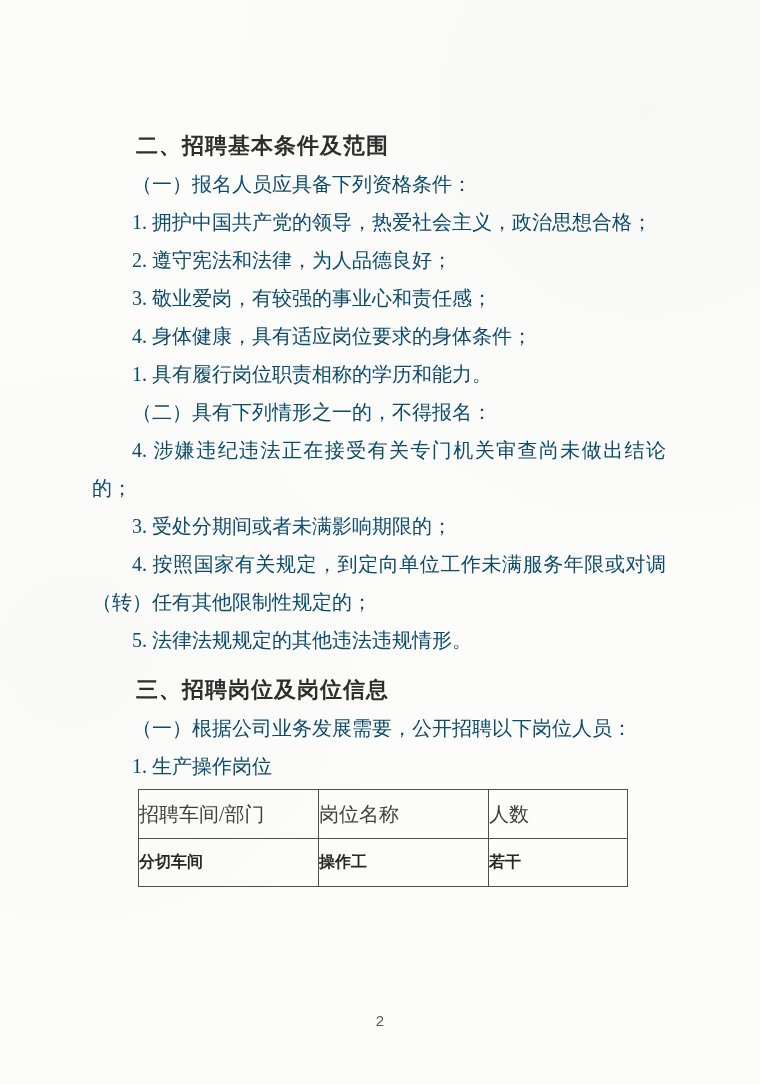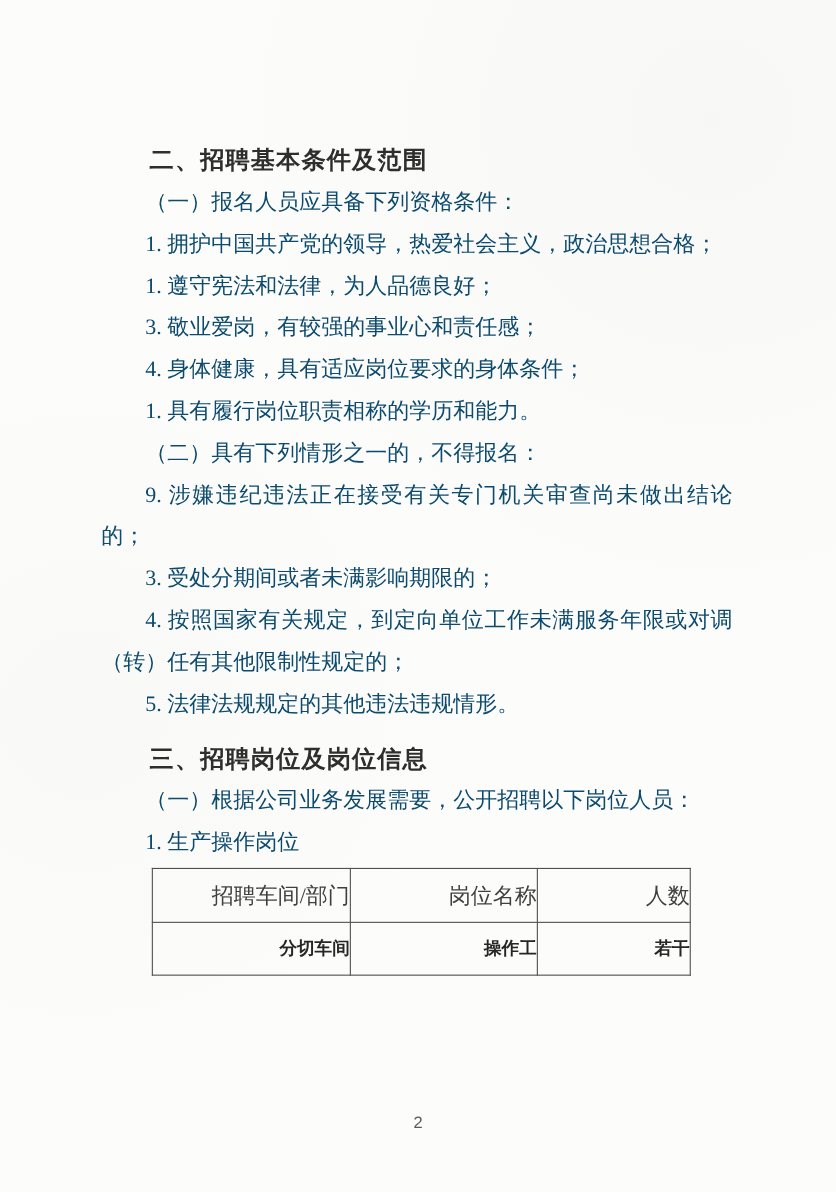--- a/index.html
+++ b/index.html
@@ -68,21 +68,21 @@
     table-layout: fixed;
   }
 
   .jobs-table col.c1 { width: 180px; }
   .jobs-table col.c2 { width: 170px; }
   .jobs-table col.c3 { width: 139px; }
 
   .jobs-table th,
   .jobs-table td {
     border: 1.5px solid #4f4f4f;
-    text-align: right;
+    text-align: left;
     vertical-align: middle;
   }
 
   .jobs-table th {
     height: 49px;
     font-weight: normal;
     font-size: 20px;
     color: #3f3f3f;
     font-family: "Liberation Serif", "DejaVu Serif", serif;
   }
@@ -110,26 +110,26 @@
 <body>
 
 <div class="page">
 
   <div class="content">
 
     <div class="sec-heading">二、招聘基本条件及范围</div>
 
     <p class="para">（一）报名人员应具备下列资格条件：</p>
     <p class="para">1. 拥护中国共产党的领导，热爱社会主义，政治思想合格；</p>
-    <p class="para">1. 遵守宪法和法律，为人品德良好；</p>
+    <p class="para">2. 遵守宪法和法律，为人品德良好；</p>
     <p class="para">3. 敬业爱岗，有较强的事业心和责任感；</p>
     <p class="para">4. 身体健康，具有适应岗位要求的身体条件；</p>
     <p class="para">1. 具有履行岗位职责相称的学历和能力。</p>
     <p class="para">（二）具有下列情形之一的，不得报名：</p>
-    <p class="para">9. 涉嫌违纪违法正在接受有关专门机关审查尚未做出结论的；</p>
+    <p class="para">4. 涉嫌违纪违法正在接受有关专门机关审查尚未做出结论的；</p>
     <p class="para">3. 受处分期间或者未满影响期限的；</p>
     <p class="para">4. 按照国家有关规定，到定向单位工作未满服务年限或对调（转）任有其他限制性规定的；</p>
     <p class="para">5. 法律法规规定的其他违法违规情形。</p>
 
     <div class="sec-heading second">三、招聘岗位及岗位信息</div>
 
     <p class="para">（一）根据公司业务发展需要，公开招聘以下岗位人员：</p>
     <p class="para">1. 生产操作岗位</p>
 
     <table class="jobs-table">

